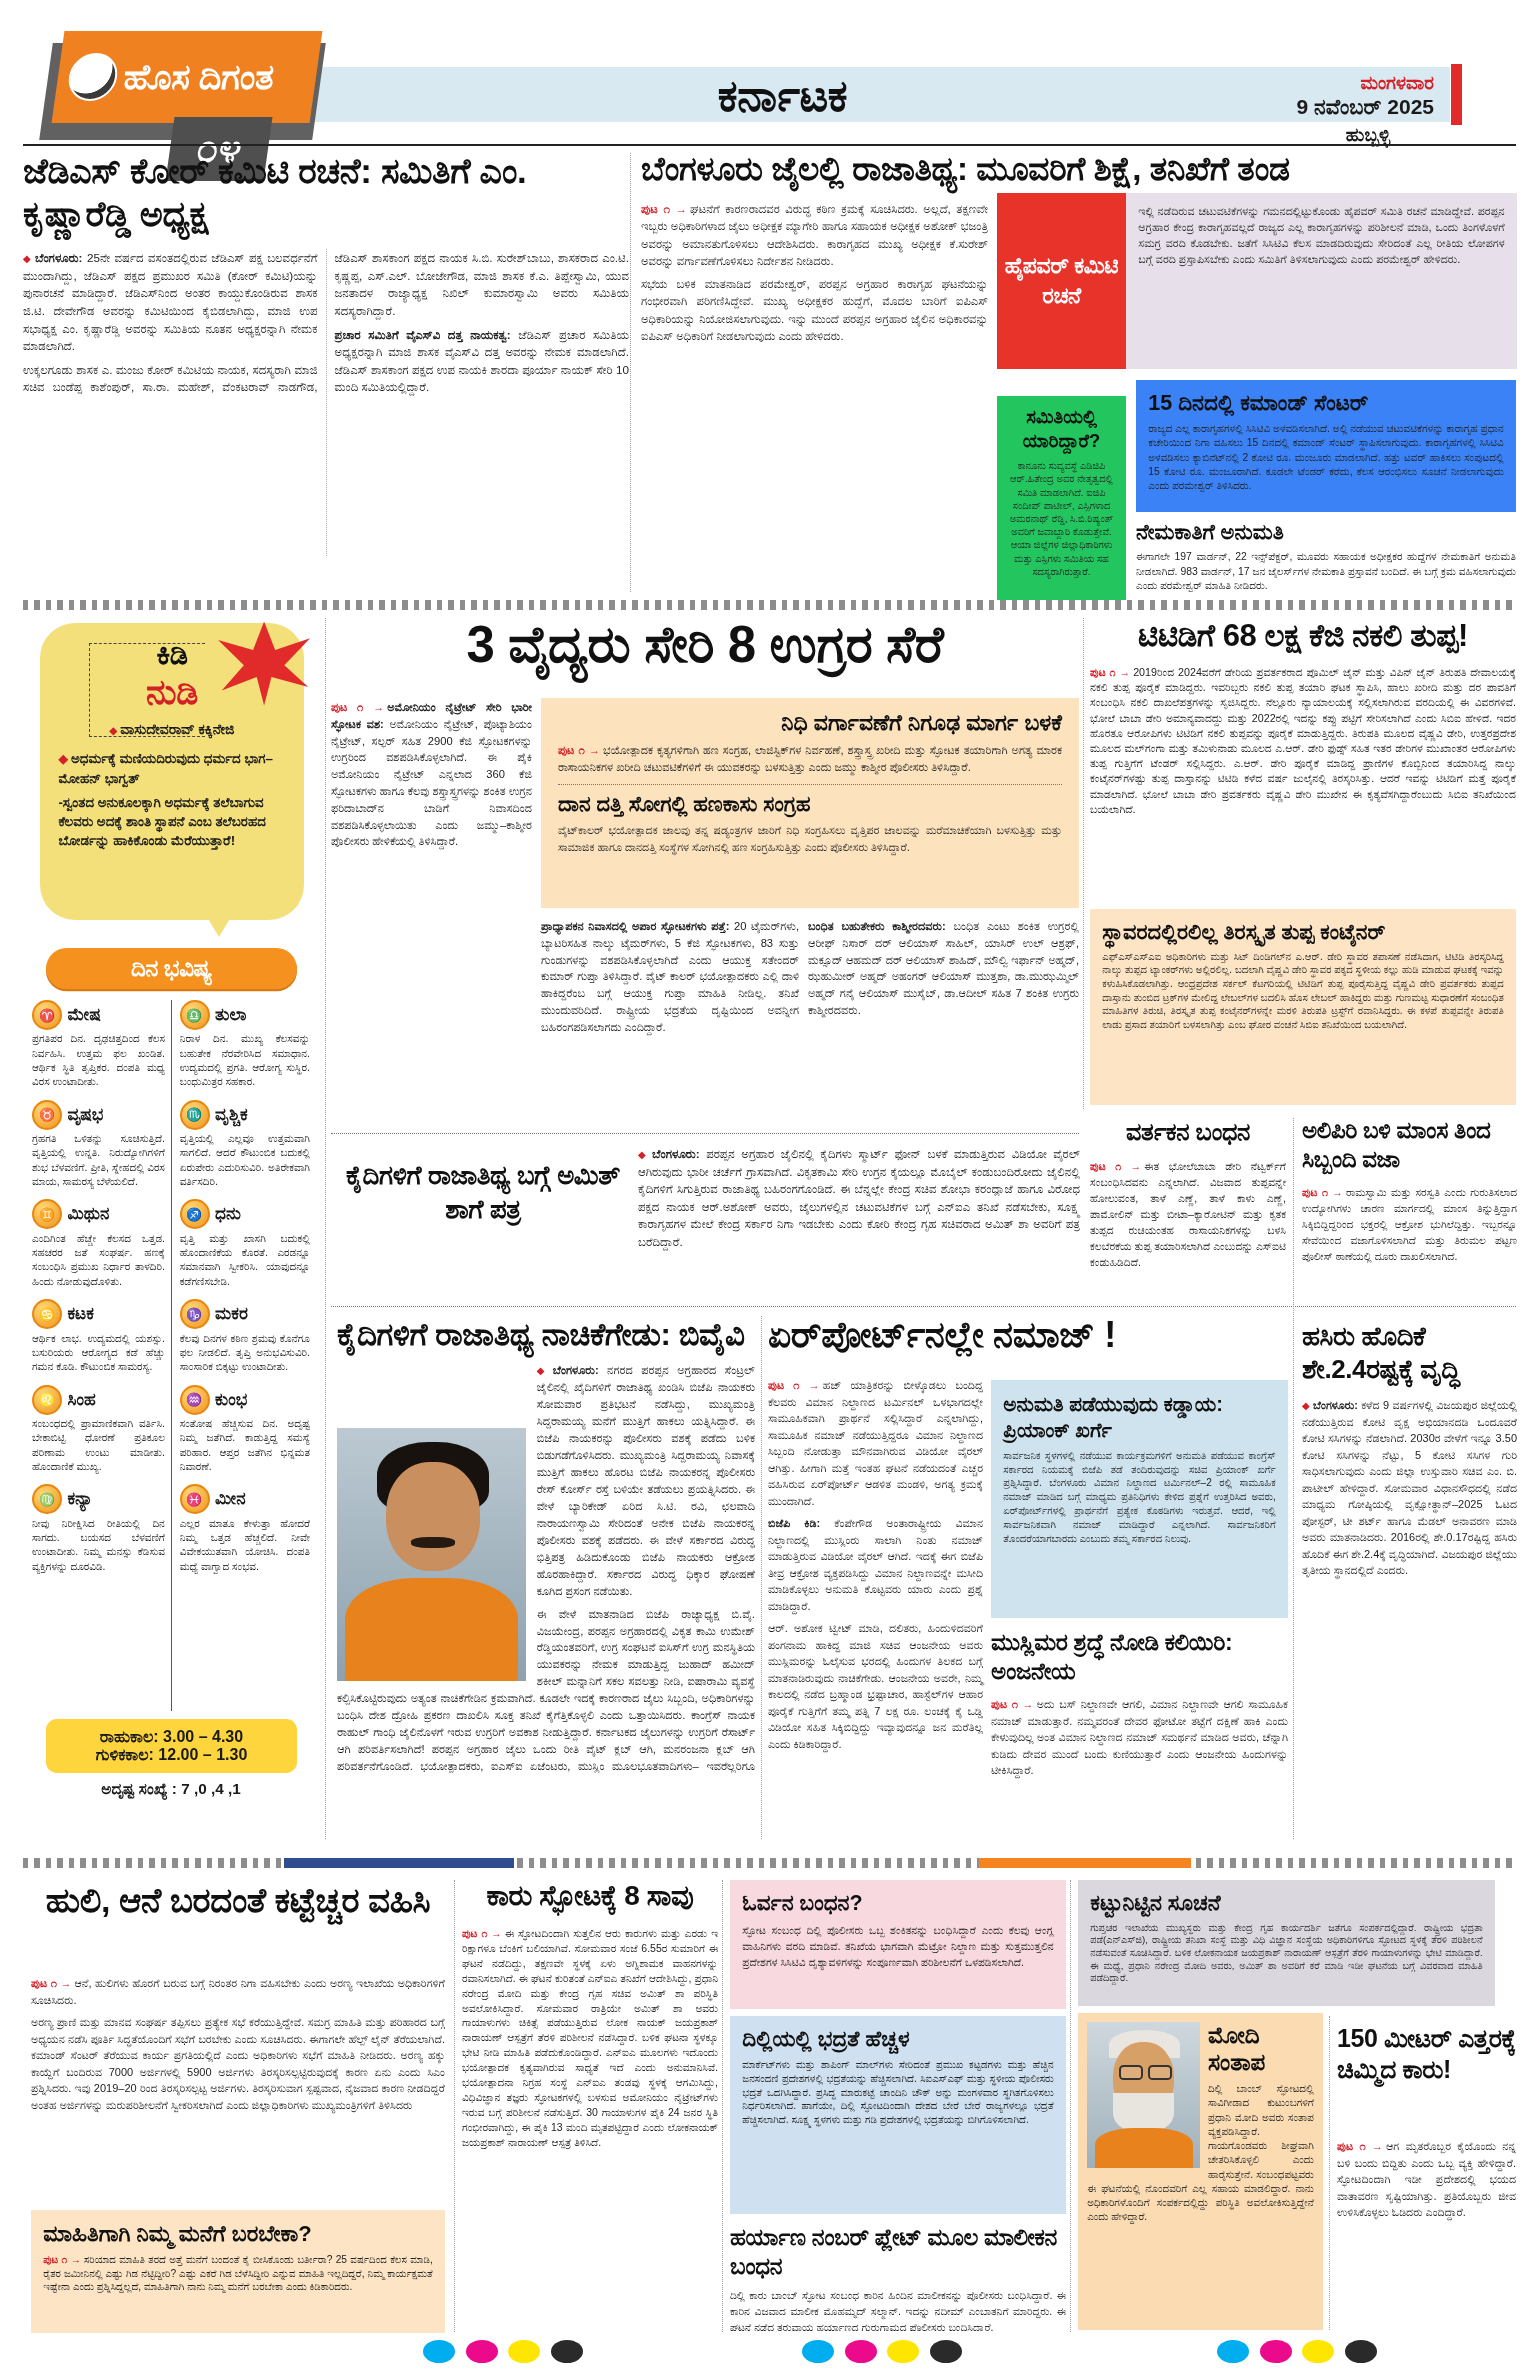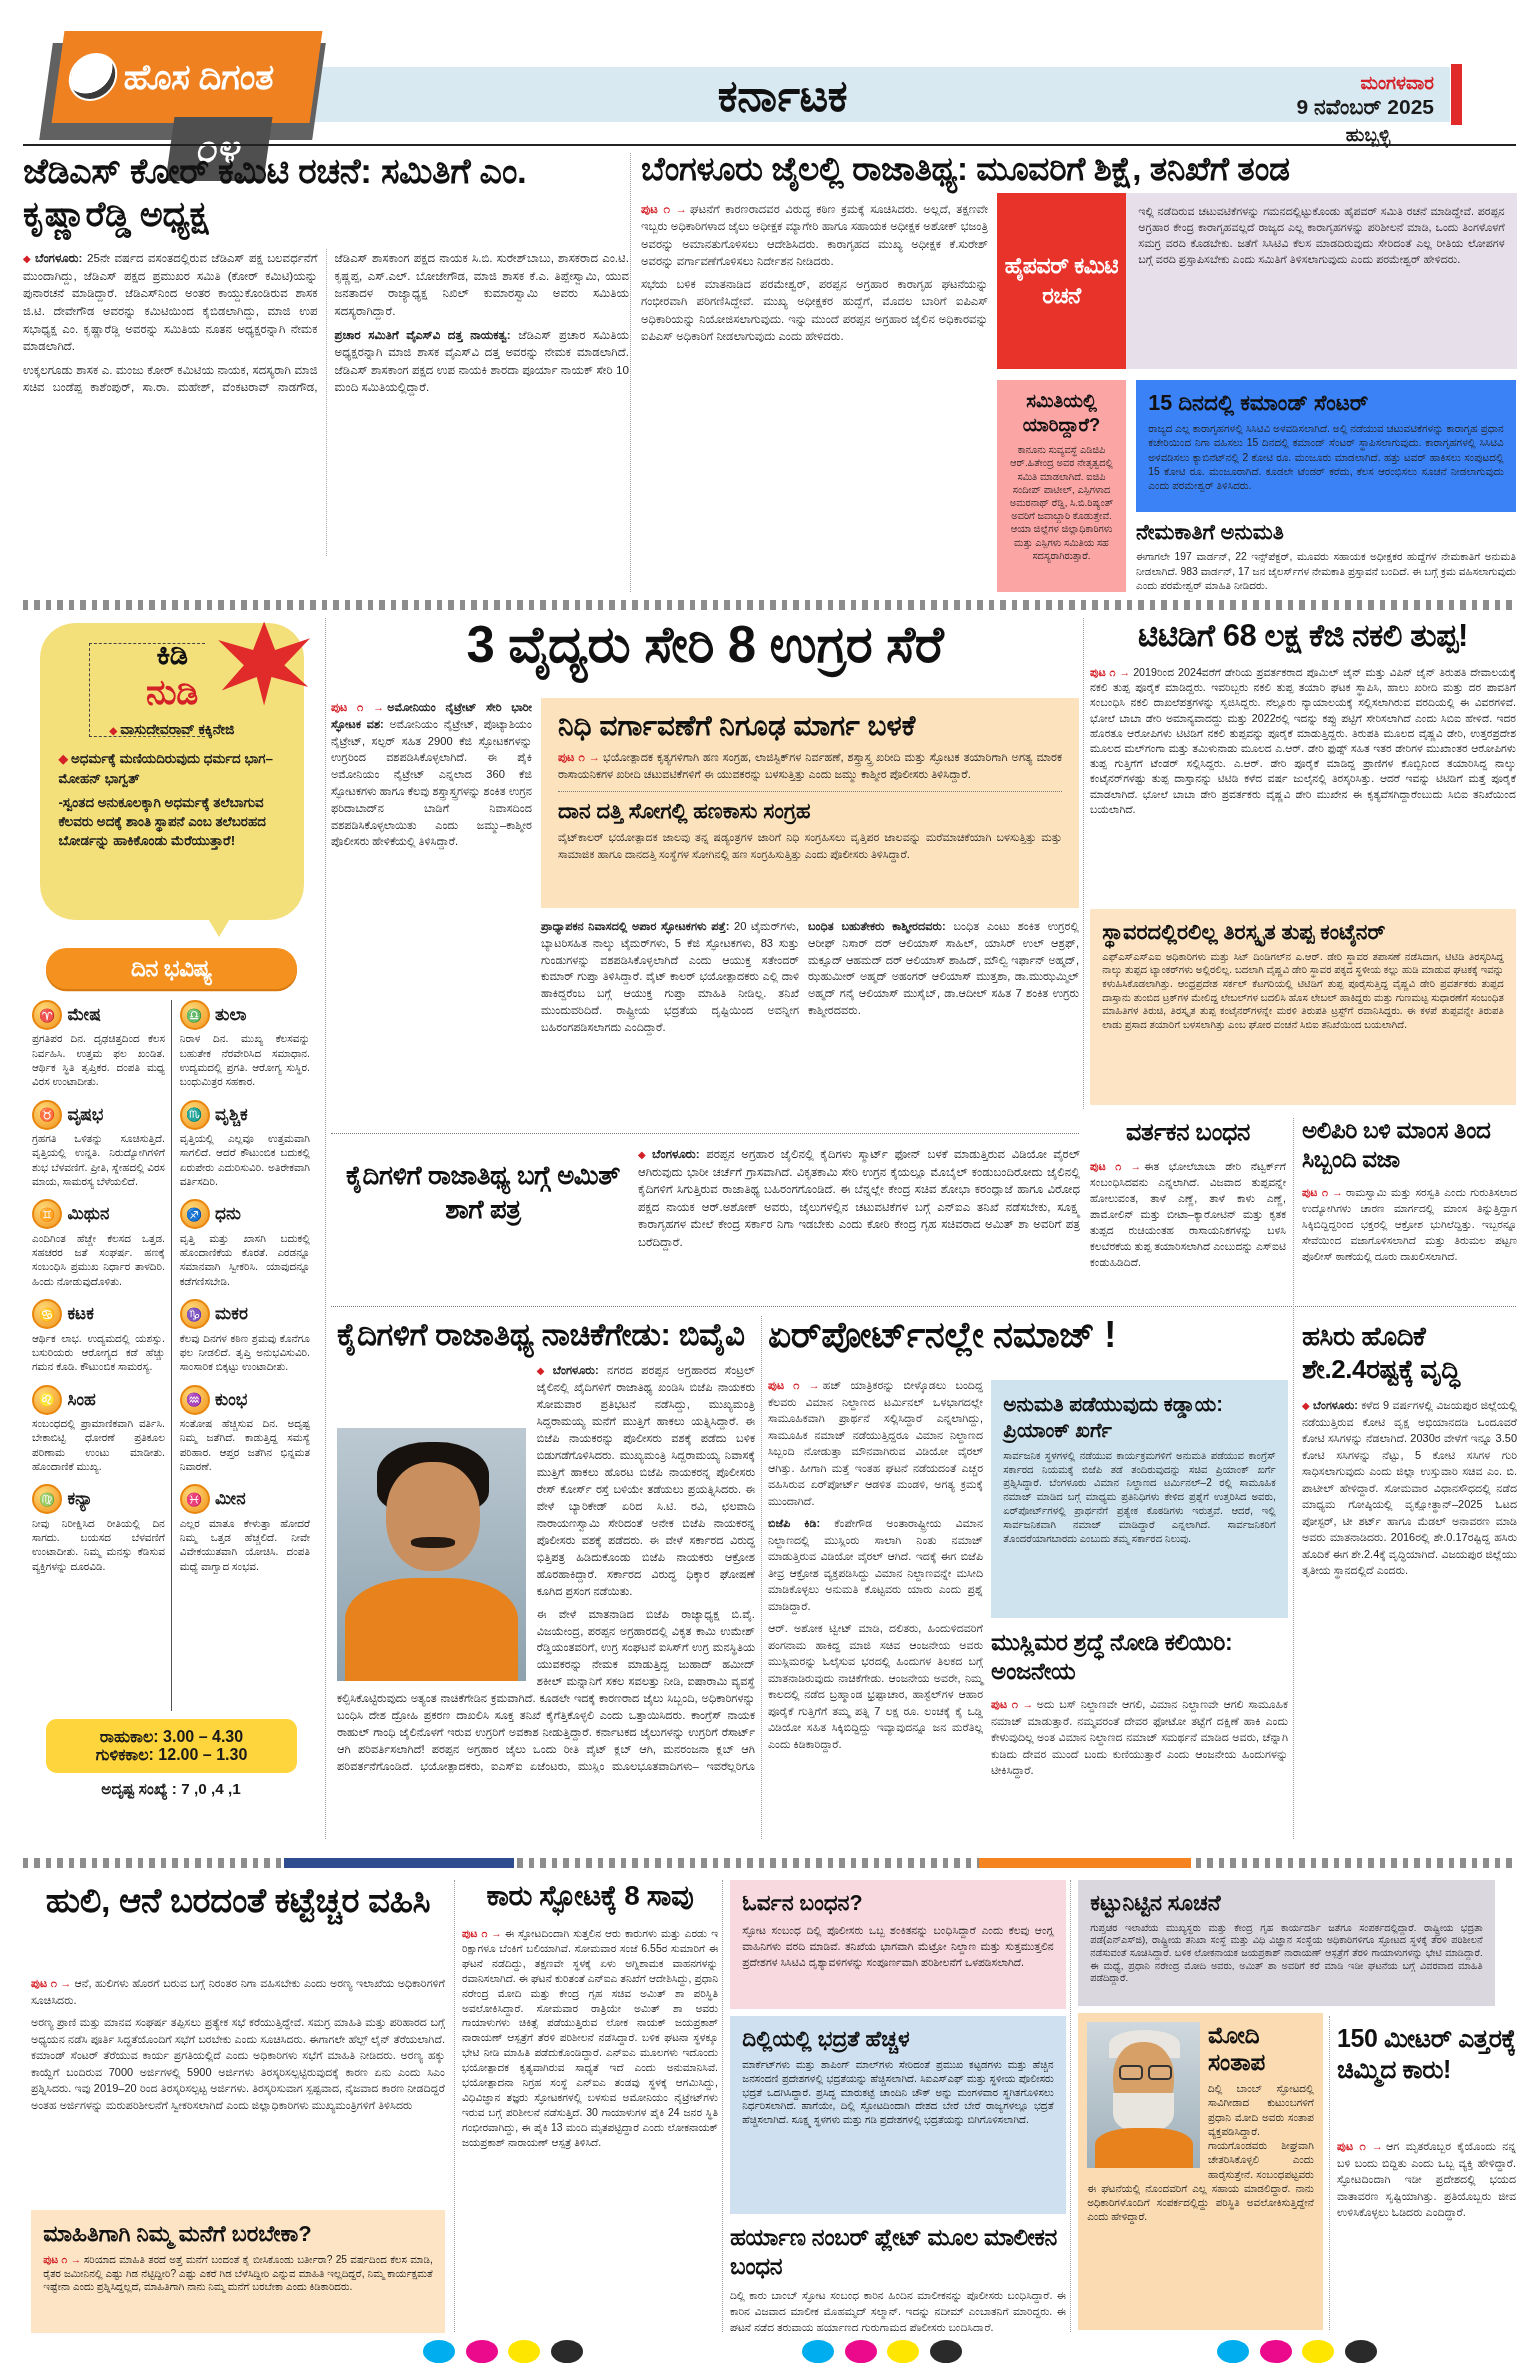--- a/index.html
+++ b/index.html
@@ -73,21 +73,21 @@
     <div class="body-txt" style="position:absolute;left:0;top:51px;width:347px;height:389px;font-size:11.5px;">
       <p><span class="lead">ಪುಟ ೧ →</span><span>ಘಟನೆಗೆ ಕಾರಣರಾದವರ ವಿರುದ್ಧ ಕಠಿಣ ಕ್ರಮಕ್ಕೆ ಸೂಚಿಸಿದರು. ಅಲ್ಲದೆ, ತಕ್ಷಣವೇ ಇಬ್ಬರು ಅಧಿಕಾರಿಗಳಾದ ಜೈಲು ಅಧೀಕ್ಷಕ ಮ್ಯಾಗೇರಿ ಹಾಗೂ ಸಹಾಯಕ ಅಧೀಕ್ಷಕ ಅಶೋಕ್ ಭಜಂತ್ರಿ ಅವರನ್ನು ಅಮಾನತುಗೊಳಿಸಲು ಆದೇಶಿಸಿದರು. ಕಾರಾಗೃಹದ ಮುಖ್ಯ ಅಧೀಕ್ಷಕ ಕೆ.ಸುರೇಶ್ ಅವರನ್ನು ವರ್ಗಾವಣೆಗೊಳಿಸಲು ನಿರ್ದೇಶನ ನೀಡಿದರು.</span></p>
       <p>ಸಭೆಯ ಬಳಿಕ ಮಾತನಾಡಿದ ಪರಮೇಶ್ವರ್, ಪರಪ್ಪನ ಅಗ್ರಹಾರ ಕಾರಾಗೃಹ ಘಟನೆಯನ್ನು ಗಂಭೀರವಾಗಿ ಪರಿಗಣಿಸಿದ್ದೇವೆ. ಮುಖ್ಯ ಅಧೀಕ್ಷಕರ ಹುದ್ದೆಗೆ, ಮೊದಲ ಬಾರಿಗೆ ಐಪಿಎಸ್ ಅಧಿಕಾರಿಯನ್ನು ನಿಯೋಜಿಸಲಾಗುವುದು. ಇನ್ನು ಮುಂದೆ ಪರಪ್ಪನ ಅಗ್ರಹಾರ ಜೈಲಿನ ಅಧಿಕಾರವನ್ನು ಐಪಿಎಸ್ ಅಧಿಕಾರಿಗೆ ನೀಡಲಾಗುವುದು ಎಂದು ಹೇಳಿದರು.</p>
     </div>
     <div class="abs" style="left:356px;top:43px;width:129px;height:176px;background:#e8332a;display:flex;align-items:center;justify-content:center;text-align:center;">
       <span class="hl" style="color:#fff;font-size:22px;line-height:1.35;">ಹೈಪವರ್ ಕಮಿಟಿ ರಚನೆ</span>
     </div>
     <div class="abs box" style="left:485px;top:43px;width:391px;height:176px;background:#e7e0ea;">
       <div class="body-txt sm" style="line-height:1.45;">ಇಲ್ಲಿ ನಡೆದಿರುವ ಚಟುವಟಿಕೆಗಳನ್ನು ಗಮನದಲ್ಲಿಟ್ಟುಕೊಂಡು ಹೈಪವರ್ ಸಮಿತಿ ರಚನೆ ಮಾಡಿದ್ದೇವೆ. ಪರಪ್ಪನ ಅಗ್ರಹಾರ ಕೇಂದ್ರ ಕಾರಾಗೃಹವಲ್ಲದೆ ರಾಜ್ಯದ ಎಲ್ಲ ಕಾರಾಗೃಹಗಳನ್ನು ಪರಿಶೀಲನೆ ಮಾಡಿ, ಒಂದು ತಿಂಗಳೊಳಗೆ ಸಮಗ್ರ ವರದಿ ಕೊಡಬೇಕು. ಜತೆಗೆ ಸಿಸಿಟಿವಿ ಕೆಲಸ ಮಾಡದಿರುವುದು ಸೇರಿದಂತೆ ಎಲ್ಲ ರೀತಿಯ ಲೋಪಗಳ ಬಗ್ಗೆ ವರದಿ ಪ್ರಸ್ತಾಪಿಸಬೇಕು ಎಂದು ಸಮಿತಿಗೆ ತಿಳಿಸಲಾಗುವುದು ಎಂದು ಪರಮೇಶ್ವರ್ ಹೇಳಿದರು.</div>
     </div>
-    <div class="abs box" style="left:356px;top:230px;width:129px;height:212px;background:#fca5a5;padding:9.2px 7.7px;">
+    <div class="abs box" style="left:356px;top:246px;width:129px;height:212px;background:#22c55e;padding:9.2px 7.7px;">
       <div class="box-title" style="font-size:18.4px;text-align:center;line-height:1.3;">ಸಮಿತಿಯಲ್ಲಿ ಯಾರಿದ್ದಾರೆ?</div>
       <div class="body-txt" style="font-size:9.8px;line-height:1.35;text-align:center;">ಕಾನೂನು ಸುವ್ಯವಸ್ಥೆ ಎಡಿಜಿಪಿ ಆರ್.ಹಿತೇಂದ್ರ ಅವರ ನೇತೃತ್ವದಲ್ಲಿ ಸಮಿತಿ ಮಾಡಲಾಗಿದೆ. ಐಜಿಪಿ ಸಂದೀಪ್ ಪಾಟೀಲ್, ಎಸ್ಪಿಗಳಾದ ಅಮರನಾಥ್ ರೆಡ್ಡಿ, ಸಿ.ಬಿ.ರಿಷ್ಯಂತ್ ಅವರಿಗೆ ಜವಾಬ್ದಾರಿ ಕೊಡುತ್ತೇವೆ. ಆಯಾ ಜಿಲ್ಲೆಗಳ ಜಿಲ್ಲಾಧಿಕಾರಿಗಳು ಮತ್ತು ಎಸ್ಪಿಗಳು ಸಮಿತಿಯ ಸಹ ಸದಸ್ಯರಾಗಿರುತ್ತಾರೆ.</div>
     </div>
     <div class="abs box" style="left:495px;top:230px;width:380px;height:132px;background:#3b82f6;">
       <div class="box-title" style="font-size:21.5px;">15 ದಿನದಲ್ಲಿ ಕಮಾಂಡ್ ಸೆಂಟರ್</div>
       <div class="body-txt" style="font-size:10.3px;line-height:1.4;">ರಾಜ್ಯದ ಎಲ್ಲ ಕಾರಾಗೃಹಗಳಲ್ಲಿ ಸಿಸಿಟಿವಿ ಅಳವಡಿಸಲಾಗಿದೆ. ಅಲ್ಲಿ ನಡೆಯುವ ಚಟುವಟಿಕೆಗಳನ್ನು ಕಾರಾಗೃಹ ಪ್ರಧಾನ ಕಚೇರಿಯಿಂದ ನಿಗಾ ವಹಿಸಲು 15 ದಿನದಲ್ಲಿ ಕಮಾಂಡ್ ಸೆಂಟರ್ ಸ್ಥಾಪಿಸಲಾಗುವುದು. ಕಾರಾಗೃಹಗಳಲ್ಲಿ ಸಿಸಿಟಿವಿ ಅಳವಡಿಸಲು ಕ್ಯಾಬಿನೆಟ್‌ನಲ್ಲಿ 2 ಕೋಟಿ ರೂ. ಮಂಜೂರು ಮಾಡಲಾಗಿದೆ. ಹತ್ತು ಟವರ್ ಹಾಕಿಸಲು ಸಂಪುಟದಲ್ಲಿ 15 ಕೋಟಿ ರೂ. ಮಂಜೂರಾಗಿದೆ. ಕೂಡಲೇ ಟೆಂಡರ್ ಕರೆದು, ಕೆಲಸ ಆರಂಭಿಸಲು ಸೂಚನೆ ನೀಡಲಾಗುವುದು ಎಂದು ಪರಮೇಶ್ವರ್ ತಿಳಿಸಿದರು.</div>
     </div>
     <div class="abs" style="left:495px;top:370px;width:380px;height:74px;">
       <div class="box-title" style="font-size:21px;">ನೇಮಕಾತಿಗೆ ಅನುಮತಿ</div>
       <div class="body-txt" style="font-size:10.4px;line-height:1.4;">ಈಗಾಗಲೇ 197 ವಾರ್ಡನ್, 22 ಇನ್ಸ್‌ಪೆಕ್ಟರ್, ಮೂವರು ಸಹಾಯಕ ಅಧೀಕ್ಷಕರ ಹುದ್ದೆಗಳ ನೇಮಕಾತಿಗೆ ಅನುಮತಿ ನೀಡಲಾಗಿದೆ. 983 ವಾರ್ಡನ್, 17 ಜನ ಜೈಲರ್ಸ್‌ಗಳ ನೇಮಕಾತಿ ಪ್ರಸ್ತಾವನೆ ಬಂದಿದೆ. ಈ ಬಗ್ಗೆ ಕ್ರಮ ವಹಿಸಲಾಗುವುದು ಎಂದು ಪರಮೇಶ್ವರ್ ಮಾಹಿತಿ ನೀಡಿದರು.</div>
@@ -212,21 +212,21 @@
   </div>
   <div class="abs" style="left:32px;top:1780px;width:278px;text-align:center;font-weight:bold;font-size:15.3px;">ಅದೃಷ್ಟ ಸಂಖ್ಯೆ : 7 ,0 ,4 ,1</div>
 
   <div class="abs vd" style="left:325px;top:618px;height:1221px;"></div>
 
   <div class="abs hl" style="left:331px;top:615px;width:748px;font-size:51px;text-align:center;">3 ವೈದ್ಯರು ಸೇರಿ 8 ಉಗ್ರರ ಸೆರೆ</div>
   <div class="abs body-txt" style="left:331px;top:699px;width:201px;height:428px;font-size:11.2px;">
     <p><span class="lead">ಪುಟ ೧ →</span><b>ಅಮೋನಿಯಂ ನೈಟ್ರೇಟ್ ಸೇರಿ ಭಾರೀ ಸ್ಫೋಟಕ ವಶ:</b> <span>ಅಮೋನಿಯಂ ನೈಟ್ರೇಟ್, ಪೊಟ್ಯಾಶಿಯಂ ನೈಟ್ರೇಟ್, ಸಲ್ಫರ್ ಸಹಿತ 2900 ಕೆಜಿ ಸ್ಫೋಟಕಗಳನ್ನು ಉಗ್ರರಿಂದ ವಶಪಡಿಸಿಕೊಳ್ಳಲಾಗಿದೆ. ಈ ಪೈಕಿ ಅಮೋನಿಯಂ ನೈಟ್ರೇಟ್ ಎನ್ನಲಾದ 360 ಕೆಜಿ ಸ್ಫೋಟಕಗಳು ಹಾಗೂ ಕೆಲವು ಶಸ್ತ್ರಾಸ್ತ್ರಗಳನ್ನು ಶಂಕಿತ ಉಗ್ರನ ಫರಿದಾಬಾದ್‌ನ ಬಾಡಿಗೆ ನಿವಾಸದಿಂದ ವಶಪಡಿಸಿಕೊಳ್ಳಲಾಯಿತು ಎಂದು ಜಮ್ಮು–ಕಾಶ್ಮೀರ ಪೊಲೀಸರು ಹೇಳಿಕೆಯಲ್ಲಿ ತಿಳಿಸಿದ್ದಾರೆ.</span></p>
   </div>
   <div class="abs box" style="left:541px;top:698px;width:538px;height:210px;background:#fce2bd;padding:12.3px 17px;">
-    <div class="box-title" style="font-size:28px;">ನಿಧಿ ವರ್ಗಾವಣೆಗೆ ನಿಗೂಢ ಮಾರ್ಗ ಬಳಕೆ</div>
+    <div class="box-title" style="font-size:22px;text-align:right;">ನಿಧಿ ವರ್ಗಾವಣೆಗೆ ನಿಗೂಢ ಮಾರ್ಗ ಬಳಕೆ</div>
     <div class="body-txt" style="font-size:11.2px;"><span class="lead">ಪುಟ ೧ →</span><span>ಭಯೋತ್ಪಾದಕ ಕೃತ್ಯಗಳಿಗಾಗಿ ಹಣ ಸಂಗ್ರಹ, ಲಾಜಿಸ್ಟಿಕ್‌ಗಳ ನಿರ್ವಹಣೆ, ಶಸ್ತ್ರಾಸ್ತ್ರ ಖರೀದಿ ಮತ್ತು ಸ್ಫೋಟಕ ತಯಾರಿಗಾಗಿ ಅಗತ್ಯ ಮಾರಕ ರಾಸಾಯನಿಕಗಳ ಖರೀದಿ ಚಟುವಟಿಕೆಗಳಿಗೆ ಈ ಯುವಕರನ್ನು ಬಳಸುತ್ತಿತ್ತು ಎಂದು ಜಮ್ಮು ಕಾಶ್ಮೀರ ಪೊಲೀಸರು ತಿಳಿಸಿದ್ದಾರೆ.</span></div>
     <div class="hd" style="margin:7.7px 0;"></div>
     <div class="box-title" style="font-size:21px;">ದಾನ ದತ್ತಿ ಸೋಗಲ್ಲಿ ಹಣಕಾಸು ಸಂಗ್ರಹ</div>
     <div class="body-txt" style="font-size:11px;">ವೈಟ್‌ಕಾಲರ್ ಭಯೋತ್ಪಾದಕ ಜಾಲವು ತನ್ನ ಷಡ್ಯಂತ್ರಗಳ ಜಾರಿಗೆ ನಿಧಿ ಸಂಗ್ರಹಿಸಲು ವೃತ್ತಿಪರ ಜಾಲವನ್ನು ಮರೆಮಾಚಿಕೆಯಾಗಿ ಬಳಸುತ್ತಿತ್ತು ಮತ್ತು ಸಾಮಾಜಿಕ ಹಾಗೂ ದಾನದತ್ತಿ ಸಂಸ್ಥೆಗಳ ಸೋಗಿನಲ್ಲಿ ಹಣ ಸಂಗ್ರಹಿಸುತ್ತಿತ್ತು ಎಂದು ಪೊಲೀಸರು ತಿಳಿಸಿದ್ದಾರೆ.</div>
   </div>
   <div class="abs body-txt" style="left:541px;top:918px;width:258px;height:204px;font-size:11.2px;">
     <p><b>ಪ್ರಾಧ್ಯಾಪಕನ ನಿವಾಸದಲ್ಲಿ ಅಪಾರ ಸ್ಫೋಟಕಗಳು ಪತ್ತೆ:</b> <span>20 ಟೈಮರ್‌ಗಳು, ಬ್ಯಾಟರಿಸಹಿತ ನಾಲ್ಕು ಟೈಮರ್‌ಗಳು, 5 ಕೆಜಿ ಸ್ಫೋಟಕಗಳು, 83 ಸುತ್ತು ಗುಂಡುಗಳನ್ನು ವಶಪಡಿಸಿಕೊಳ್ಳಲಾಗಿದೆ ಎಂದು ಆಯುಕ್ತ ಸತೇಂದರ್ ಕುಮಾರ್ ಗುಪ್ತಾ ತಿಳಿಸಿದ್ದಾರೆ. ವೈಟ್ ಕಾಲರ್ ಭಯೋತ್ಪಾದಕರು ಎಲ್ಲಿ ದಾಳಿ ಹಾಕಿದ್ದರೆಂಬ ಬಗ್ಗೆ ಆಯುಕ್ತ ಗುಪ್ತಾ ಮಾಹಿತಿ ನೀಡಿಲ್ಲ. ತನಿಖೆ ಮುಂದುವರಿದಿದೆ. ರಾಷ್ಟ್ರೀಯ ಭದ್ರತೆಯ ದೃಷ್ಟಿಯಿಂದ ಅವನ್ನೀಗ ಬಹಿರಂಗಪಡಿಸಲಾಗದು ಎಂದಿದ್ದಾರೆ.</span></p>
   </div>
   <div class="abs body-txt" style="left:808px;top:918px;width:271px;height:204px;font-size:11.2px;">
     <p><b>ಬಂಧಿತ ಬಹುತೇಕರು ಕಾಶ್ಮೀರದವರು:</b> <span>ಬಂಧಿತ ಎಂಟು ಶಂಕಿತ ಉಗ್ರರಲ್ಲಿ ಆರೀಫ್ ನಿಸಾರ್ ದರ್ ಆಲಿಯಾಸ್ ಸಾಹಿಲ್, ಯಾಸಿರ್ ಉಲ್ ಆಶ್ರಫ್, ಮಕ್ಸೂದ್ ಆಹಮದ್ ದರ್ ಆಲಿಯಾಸ್ ಶಾಹಿದ್, ಮೌಲ್ವಿ ಇರ್ಫಾನ್ ಅಹ್ಮದ್, ಝಹುಮೀರ್ ಅಹ್ಮದ್ ಅಹಂಗರ್ ಆಲಿಯಾಸ್ ಮುತ್ತಶಾ, ಡಾ.ಮುಝಮ್ಮಿಲ್ ಅಹ್ಮದ್ ಗನೈ ಆಲಿಯಾಸ್ ಮುಸೈಬ್, ಡಾ.ಆದೀಲ್ ಸಹಿತ 7 ಶಂಕಿತ ಉಗ್ರರು ಕಾಶ್ಮೀರದವರು.</span></p>

